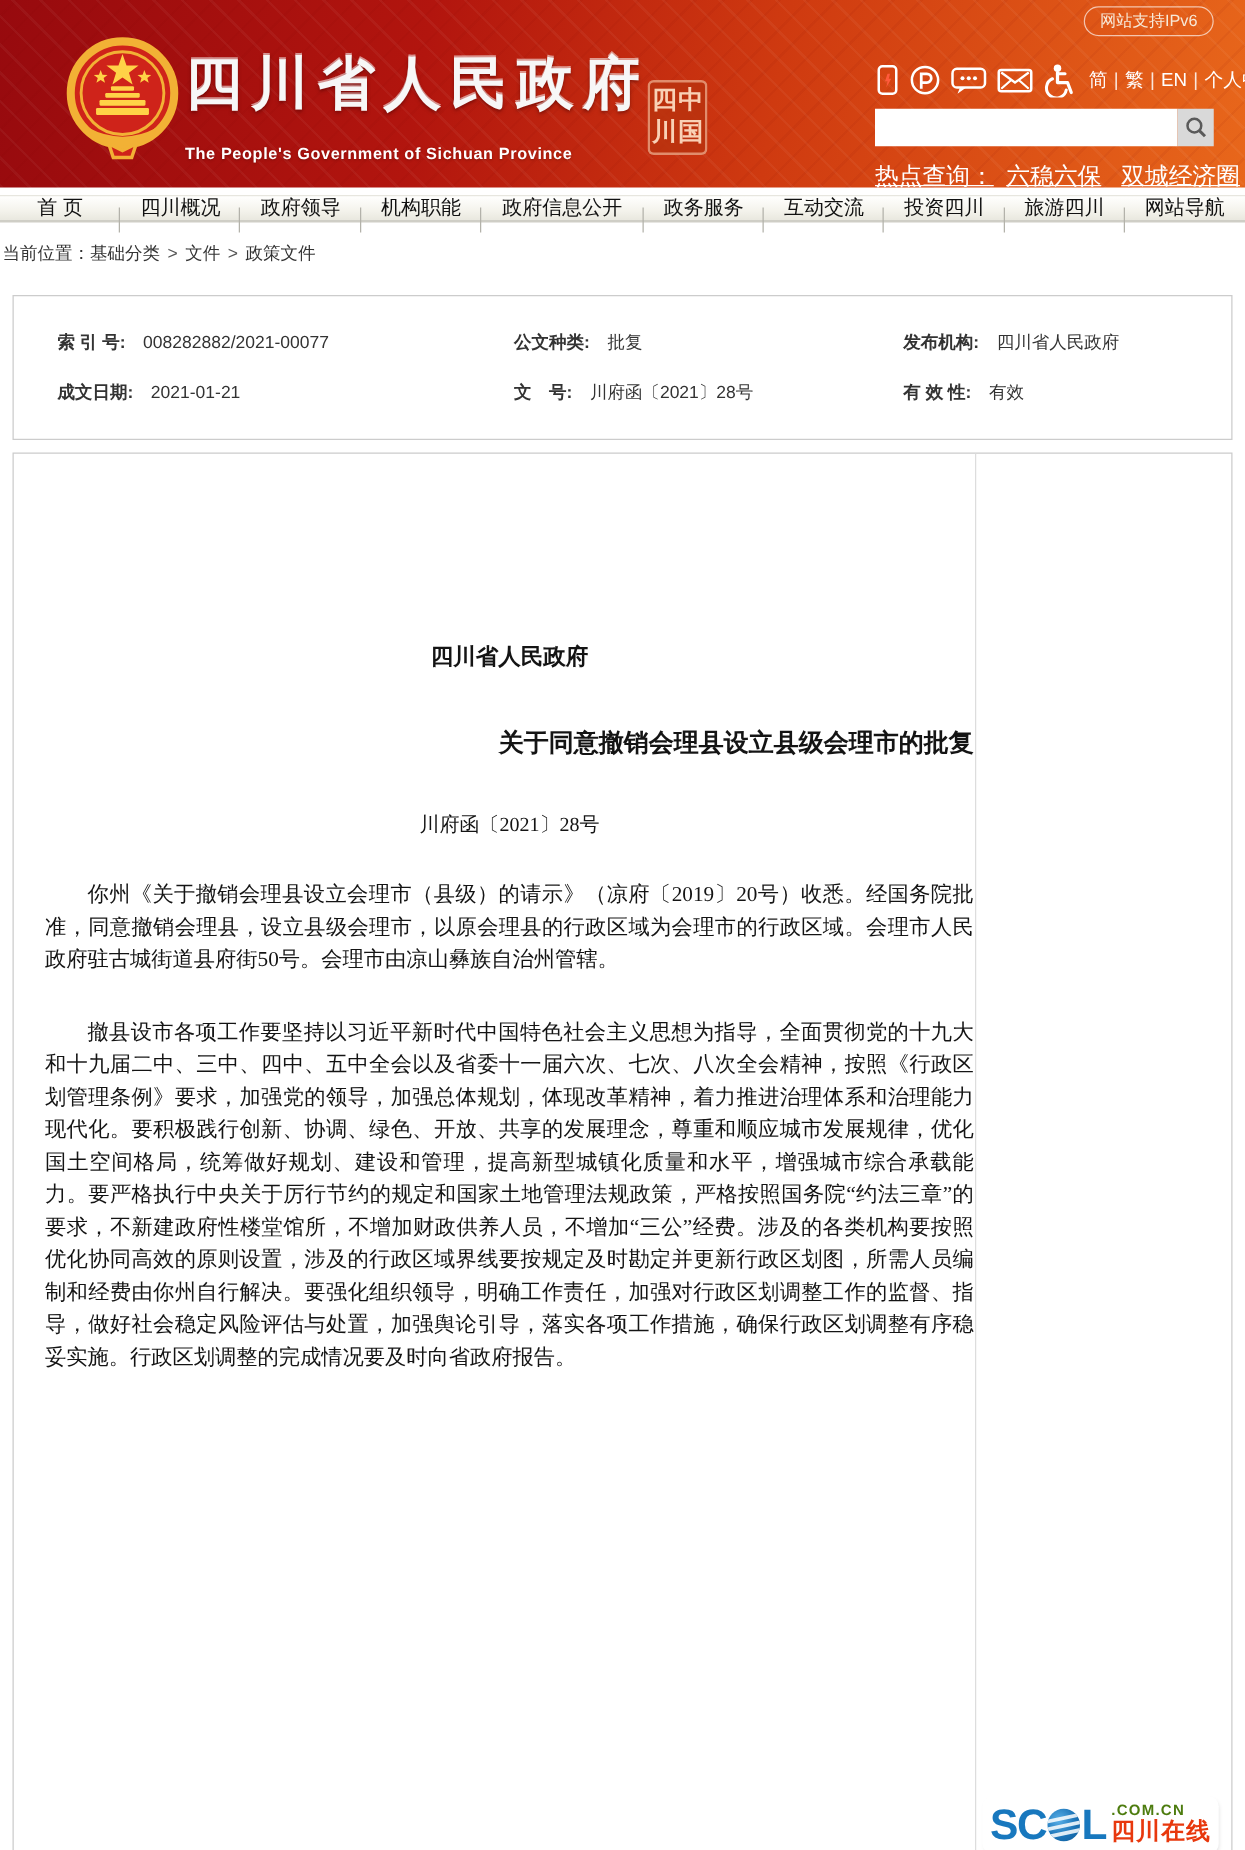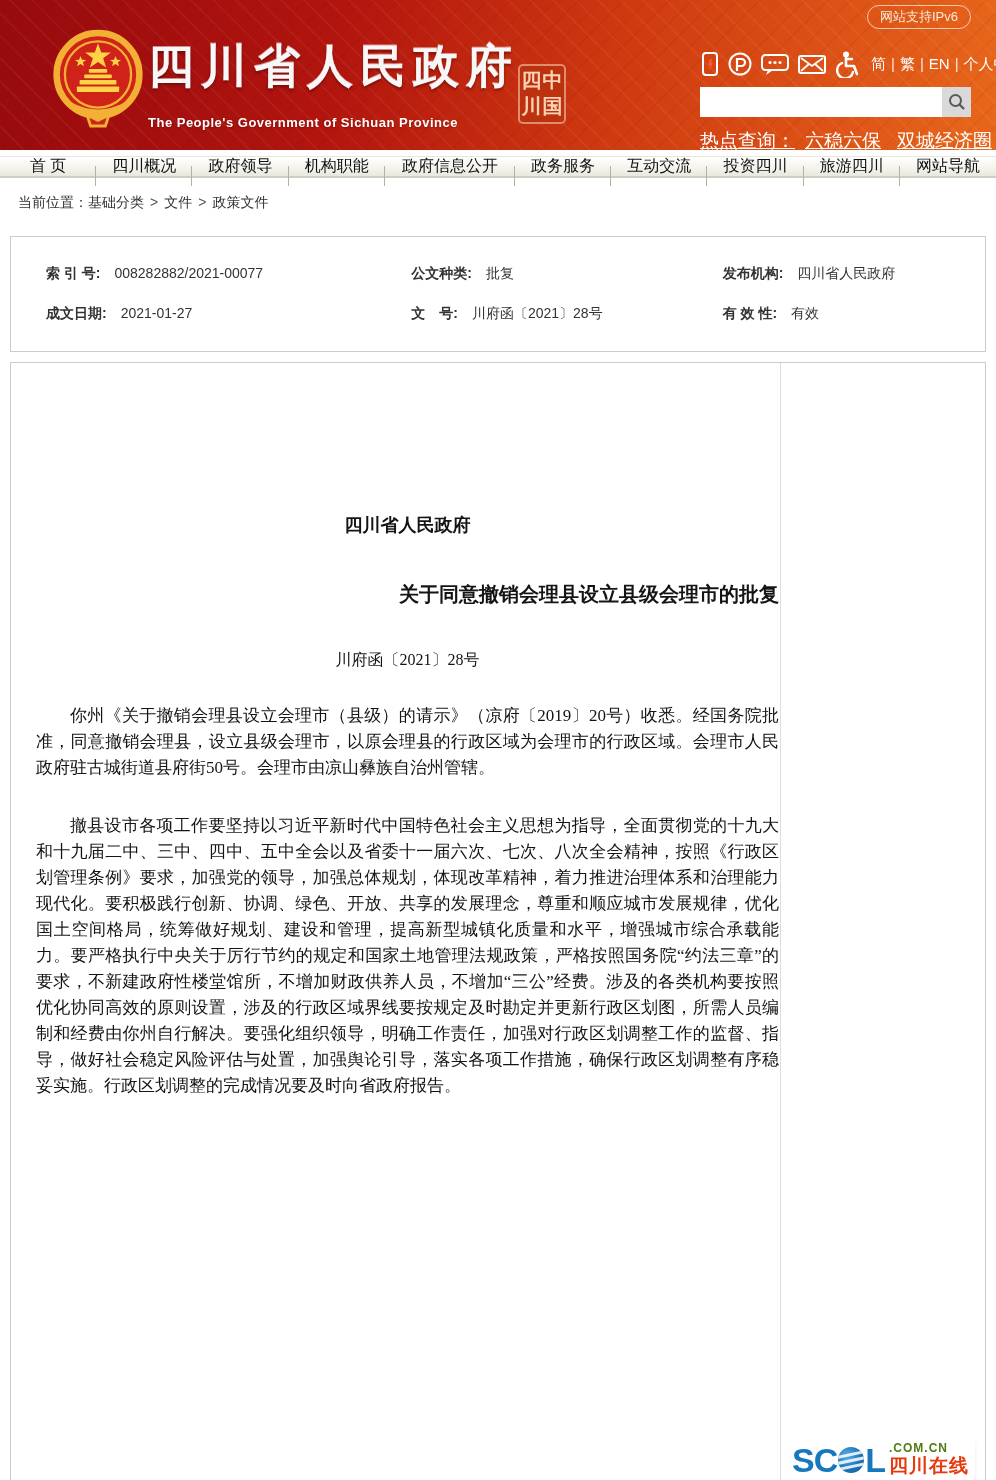--- a/index.html
+++ b/index.html
@@ -45,21 +45,21 @@
   .nav { margin-top:6px; height:22px; display:flex; align-items:stretch;
     background:linear-gradient(180deg,#fffffe 0%,#f4f3ec 60%,#e9e8df 100%);
     border-top:1px solid #e7e6df; border-bottom:2px solid #cfcec6; }
   .nav-item { flex:1 1 0; display:flex; align-items:center; justify-content:center;
     font-size:16px; color:#111; cursor:pointer; position:relative; white-space:nowrap; }
   .nav-item.wide { flex:1.35 1 0; }
   .nav-item:not(:last-child)::after { content:""; position:absolute; right:0; top:9px; height:20px;
     width:1px; background:#b3b2aa; }
 
   
-  .breadcrumb { padding:16px 0 0 18px; font-size:14px; color:#333; }
+  .breadcrumb { padding:16px 0 0 2px; font-size:14px; color:#333; }
   .breadcrumb a { color:#333; text-decoration:none; }
   .breadcrumb .bsep { margin:0 6px; color:#555; }
 
   
   .meta-box { margin:24px 10px 0 10px; border:1px solid #ccc; background:#fff; padding:17px 0; }
   .meta-row { display:grid; grid-template-columns:37.5% 33% 29.5%; padding:11px 0; }
   .meta-cell { display:flex; align-items:baseline; font-size:14px; color:#333; }
   .meta-cell .ml { font-weight:700; white-space:pre; }
   .meta-cell .mv { margin-left:14px; white-space:pre; }
   .c1 { padding-left:35px; } .c2 { padding-left:35px; } .c3 { padding-left:25px; }
@@ -208,21 +208,21 @@
         <span class="mv">批复</span>
       </div>
     <div class="meta-cell c3">
         <span class="ml">发布机构:</span>
         <span class="mv">四川省人民政府</span>
       </div>
   </div>
   <div class="meta-row">
     <div class="meta-cell c1">
         <span class="ml">成文日期:</span>
-        <span class="mv">2021-01-27</span>
+        <span class="mv">2021-01-21</span>
       </div>
     <div class="meta-cell c2">
         <span class="ml">文　号:</span>
         <span class="mv">川府函〔2021〕28号</span>
       </div>
     <div class="meta-cell c3">
         <span class="ml">有 效 性:</span>
         <span class="mv">有效</span>
       </div>
   </div>

